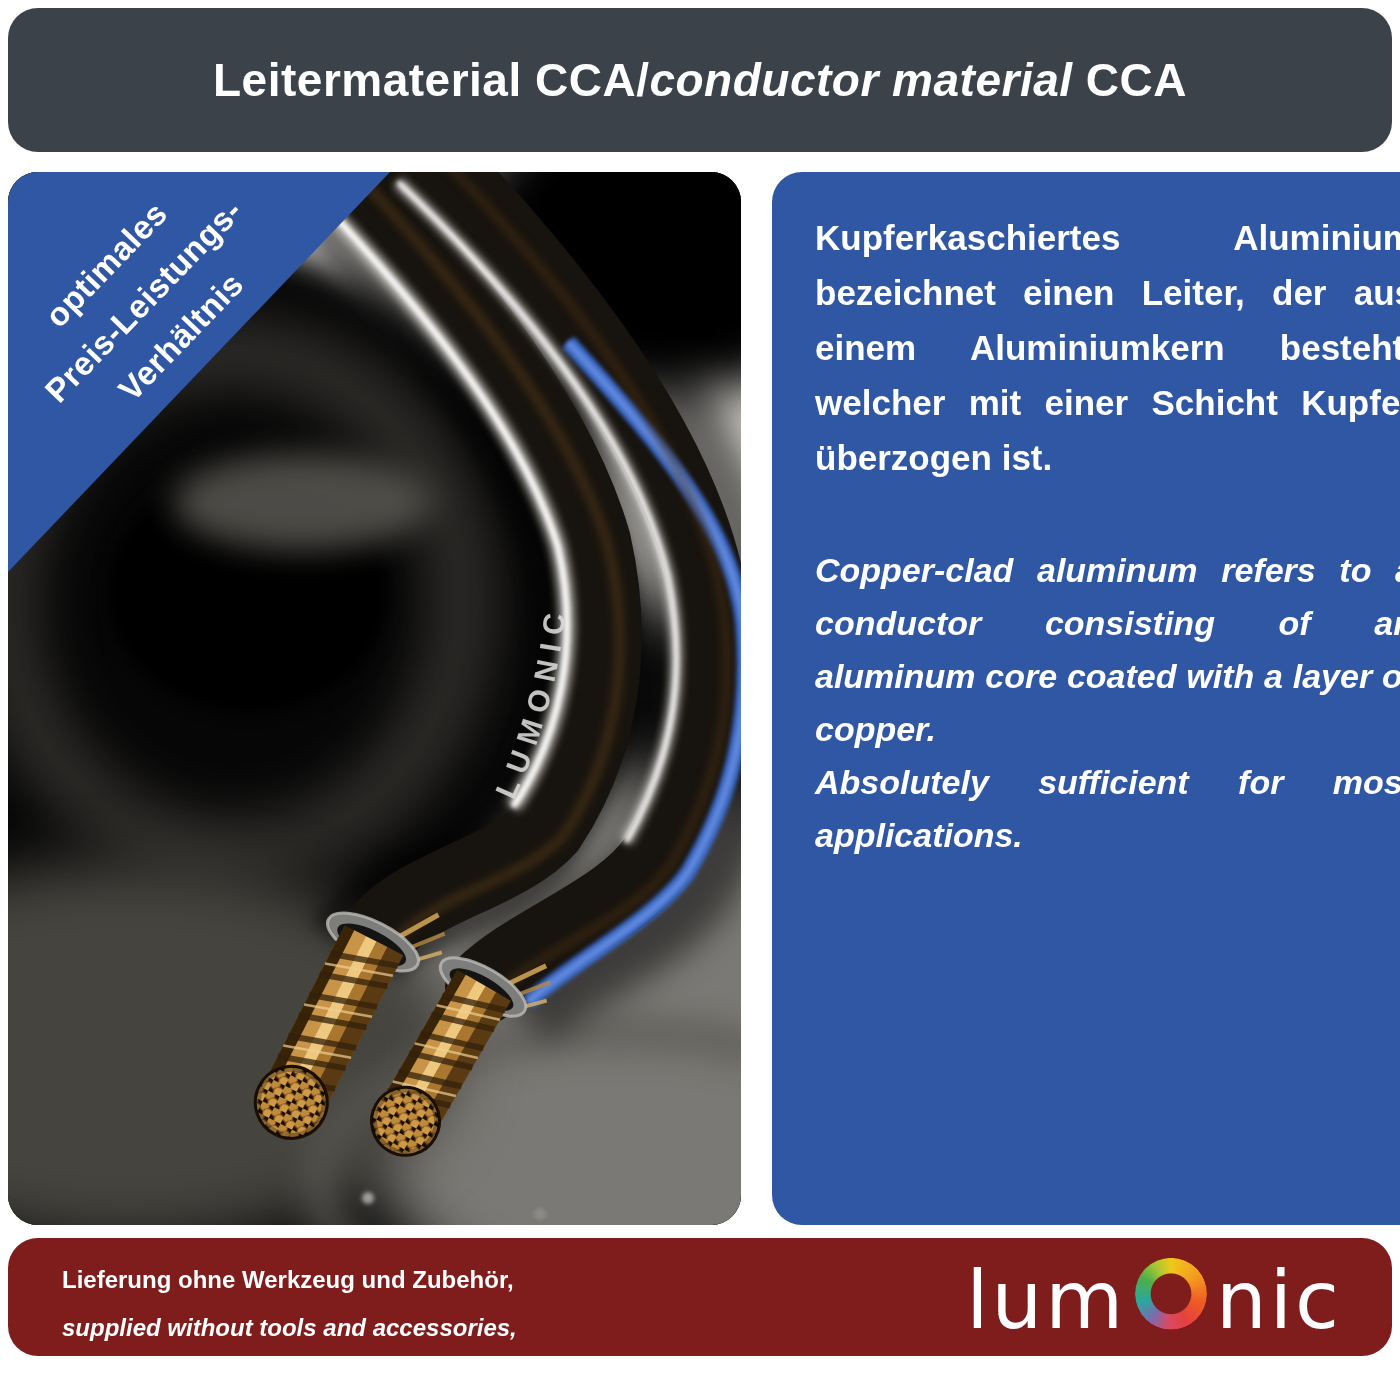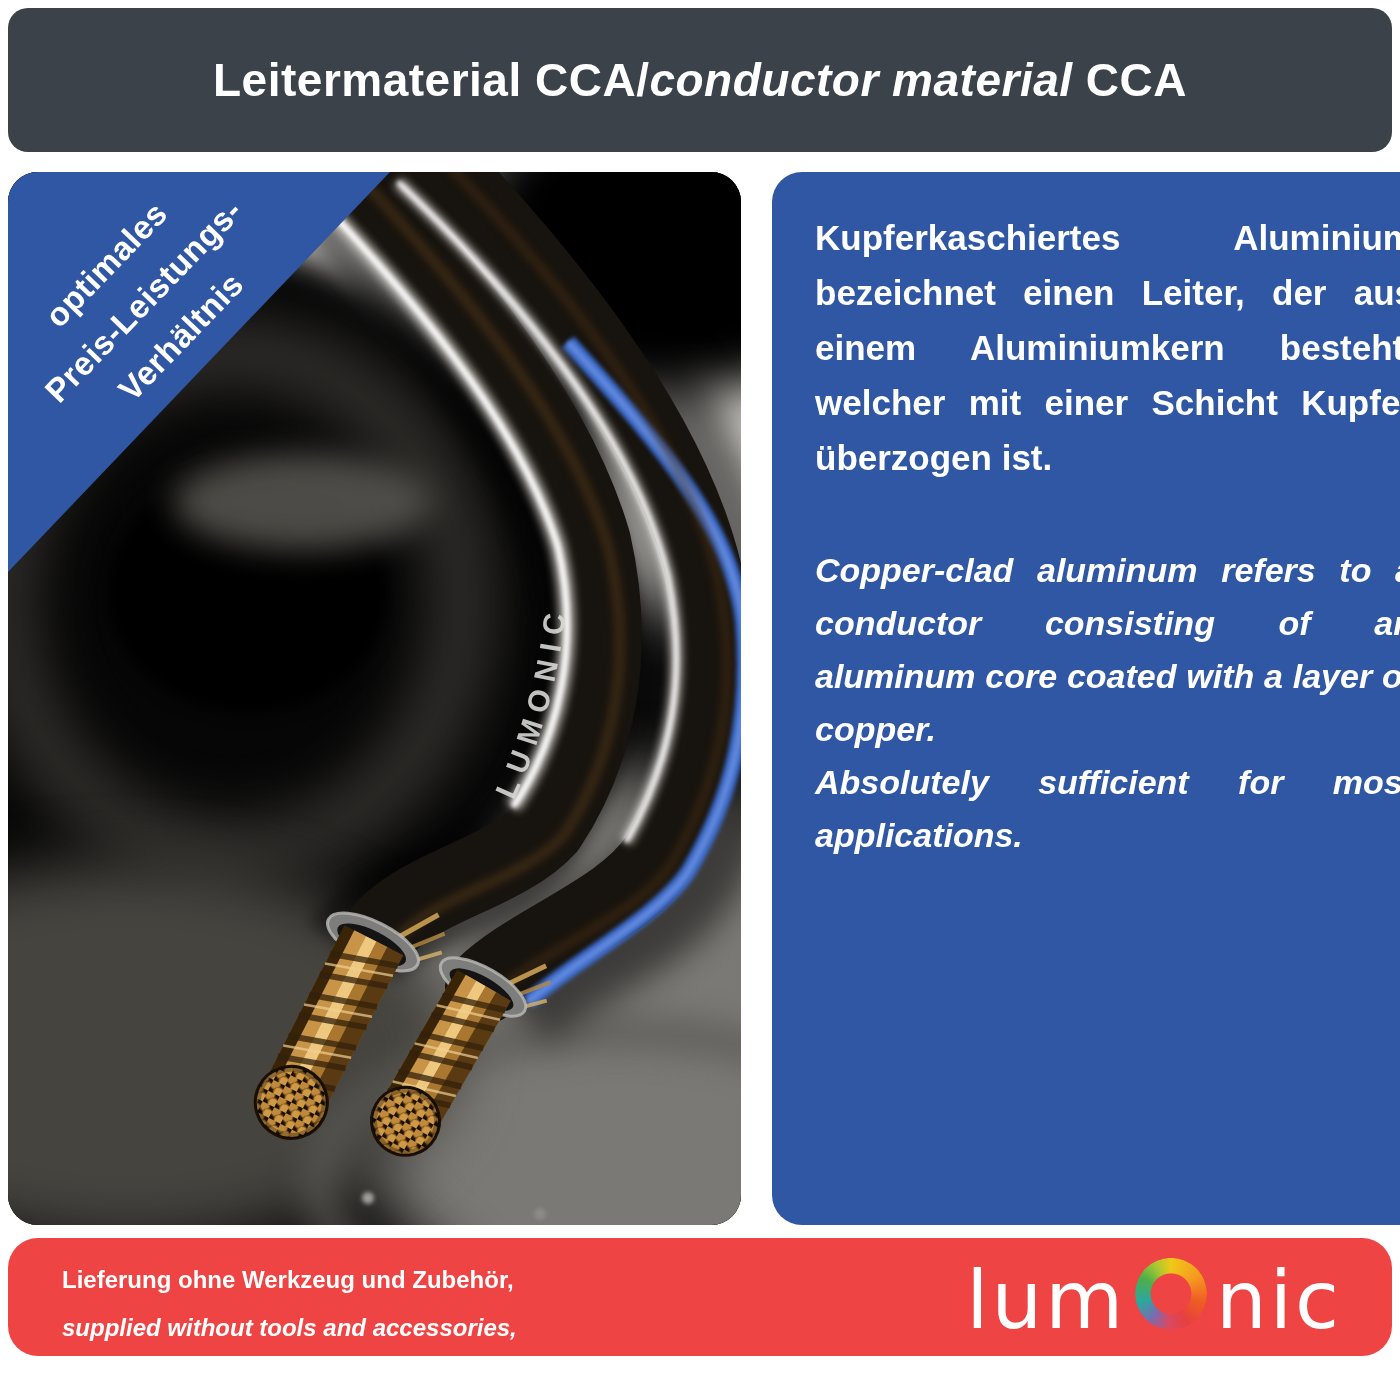--- a/index.html
+++ b/index.html
@@ -6,21 +6,21 @@
   html,body { margin:0; padding:0; }
   body {
     width:1400px; height:1400px; position:relative; overflow:hidden;
     background:#ffffff;
     font-family:"Liberation Sans", sans-serif;
   }
 
   
   .topbar {
     position:absolute; left:8px; top:8px; width:1384px; height:144px;
-    background:#3b424a; border-radius:20px;
+    background:#3b424a; border-radius:30px;
     display:flex; align-items:center; justify-content:center;
   }
   .topbar h1 { margin:0; color:#ffffff; font-size:46px; font-weight:bold; letter-spacing:.5px; white-space:nowrap; }
   .topbar h1 em { font-style:italic; }
 
   
   .photo {
     position:absolute; left:8px; top:172px; width:733px; height:1053px;
     border-radius:30px; overflow:hidden; background:#0b0b0b;
   }
@@ -53,21 +53,21 @@
     padding:38px 42px 0 43px;
   }
   .panel p { margin:0; font-weight:bold; text-align:justify; }
   .panel p.de { font-size:35px; line-height:55px; }
   .panel p.en { font-size:34px; line-height:53px; font-style:italic; }
   .panel p.en-first { margin-top:59px;font-style:italic; }
 
   
   .bottombar {
     position:absolute; left:8px; top:1238px; width:1384px; height:118px;
-    background:#ef4444; border-radius:30px; color:#ffffff;
+    background:#7f1d1d; border-radius:30px; color:#ffffff;
   }
   .note { position:absolute; left:54px; top:26px; }
   .note div { font-size:24px; line-height:31px; font-weight:bold; white-space:nowrap; }
   .note .en { font-style:italic;margin-top:11px; }
   .note .gap { height:6px; }
 
   .logo {
     position:absolute; right:50px; top:50%; transform:translateY(-53%);
     display:flex; align-items:flex-end;
     color:#ffffff; font-family:"DejaVu Sans", sans-serif;

